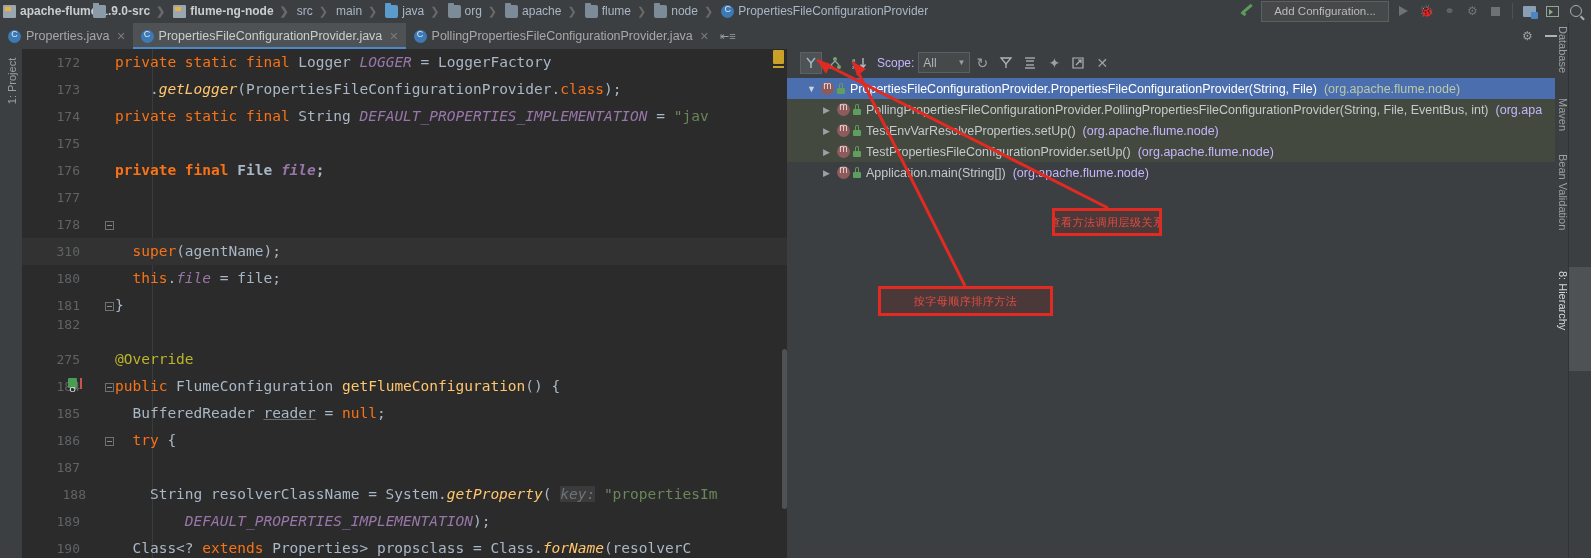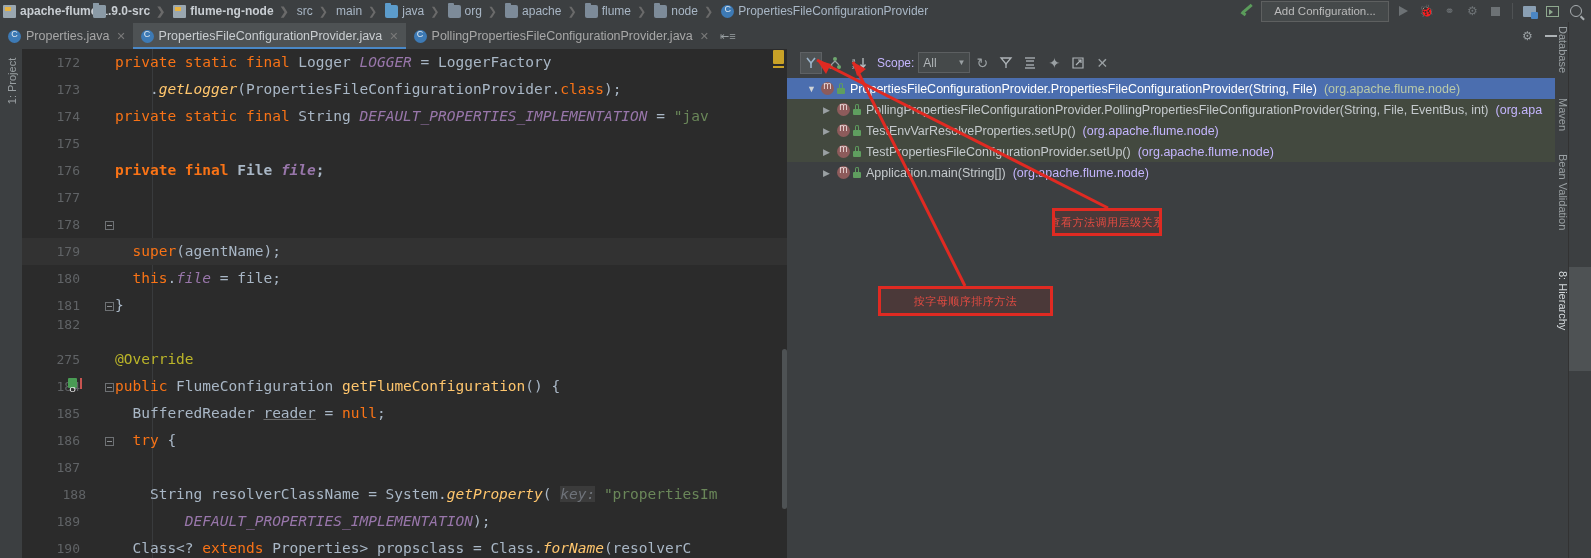--- a/index.html
+++ b/index.html
@@ -298,21 +298,21 @@
 
       
       <div class="ln" style="top:135px;">177</div>
       <div class="src" style="top:135px;"><span class="plain"></span></div>
 
       
       <div class="ln" style="top:162px;">178</div>
       <div class="fold-box" style="left:83px;top:172px;"></div>
 
       
-      <div class="ln" style="top:189px;">179</div>
+      <div class="ln" style="top:189px;">310</div>
       <div class="src" style="top:189px;"><span class="plain">  </span><span class="kw">super</span><span class="plain">(agentName);</span></div>
 
       
       <div class="ln" style="top:216px;">180</div>
       <div class="src" style="top:216px;"><span class="plain">  </span><span class="kw">this</span><span class="plain">.</span><span class="fld">file</span><span class="plain"> = file;</span></div>
 
       
       <div class="ln" style="top:243px;">181</div>
       <div class="fold-box" style="left:83px;top:253px;"></div>
       <div class="src" style="top:243px;"><span class="plain">}</span></div>

